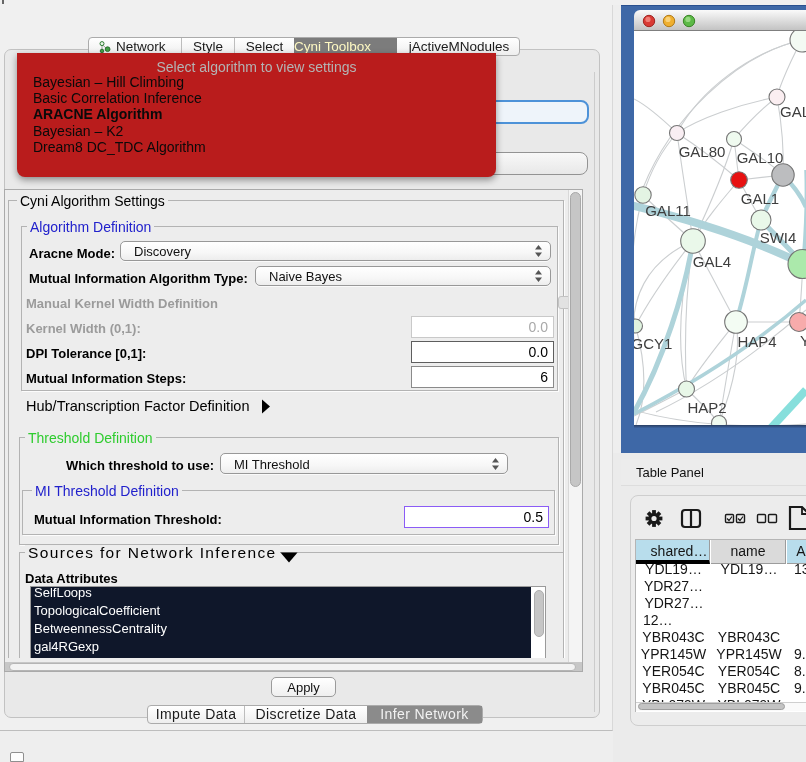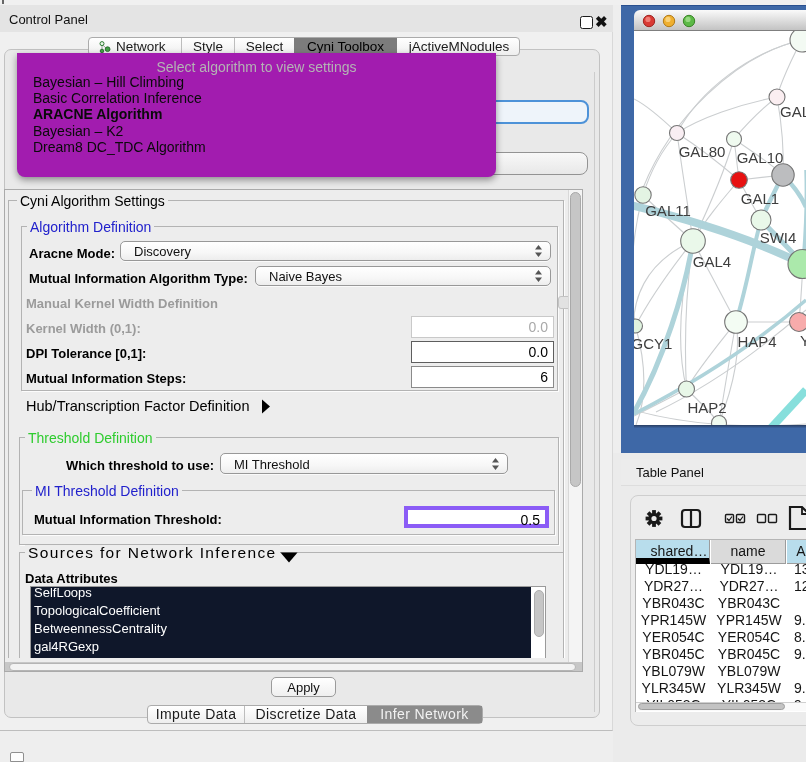--- a/index.html
+++ b/index.html
@@ -19,45 +19,40 @@
   .glbl { color:#9b9b9b; }
 </style>
 </head>
 <body>
 
 <div class="abs" style="left:0;top:0;width:806px;height:5px;background:#f0f0f0;"></div>
 <div class="abs" style="left:2px;top:0;width:2px;height:4px;background:#666;"></div>
 
 <div class="abs" id="cp" style="left:0;top:5px;width:613px;height:726px;background:#f0f0f0;border-bottom:1px solid #bdbdbd;border-right:1px solid #d8d8d8;">
 
-  <div class="abs" style="left:0;top:0;width:613px;height:27px;background:#e4e4e4;">
-    <div class="abs" style="left:9px;top:7px;font-size:13px;color:#111;">Control Panel</div>
-    <div class="abs" style="left:580px;top:11px;width:13px;height:13px;border:1.6px solid #1c1c1c;border-radius:2.5px;background:#fff;"></div>
-    <div class="abs" style="left:595px;top:8px;font-size:15px;font-weight:bold;color:#111;">✖</div>
-  </div>
 
   <div class="abs" style="left:4px;top:44px;width:596px;height:669px;background:#e9e9e9;border:1px solid #c2c2c2;border-radius:7px;"></div>
   <div class="abs" style="left:594px;top:67px;width:1px;height:640px;background:#cccccc;"></div>
 
   <div class="abs" id="toptabs" style="left:88px;top:32px;width:432px;height:19px;border:1px solid #ababab;border-radius:4px;
        background:linear-gradient(#ffffff,#eeeeee);font-size:13.5px;color:#1a1a1a;">
     <div class="abs" style="left:0;top:0;width:92px;height:17px;line-height:17px;">
       <svg class="abs" style="left:10px;top:3px;" width="12" height="12" viewBox="0 0 12 12">
         <path d="M3.2 3.5 L8 8 M3 3.5 L3 9.5" stroke="#9aa59a" stroke-width="1"></path>
         <circle cx="3" cy="2.6" r="2" fill="#e8f5e8" stroke="#2e7d32" stroke-width="1"></circle>
         <circle cx="8.6" cy="8.2" r="2.4" fill="#43a047" stroke="#1b5e20" stroke-width="0.8"></circle>
         <circle cx="3" cy="10" r="1.8" fill="#43a047" stroke="#1b5e20" stroke-width="0.8"></circle>
       </svg>
       <span style="position:absolute;left:27px;">Network</span>
     </div>
     <div class="abs" style="left:92px;top:0;width:1px;height:17px;background:#bdbdbd;"></div>
     <div class="abs" style="left:93px;top:0;width:52px;height:17px;line-height:17px;text-align:center;">Style</div>
     <div class="abs" style="left:145px;top:0;width:1px;height:17px;background:#bdbdbd;"></div>
     <div class="abs" style="left:146px;top:0;width:59px;height:17px;line-height:17px;text-align:center;">Select</div>
-    <div class="abs" style="left:205px;top:0;width:103px;height:17px;line-height:17px;text-align:center;background:#7c7c7c;color:#000000;">Cyni Toolbox</div>
+    <div class="abs" style="left:205px;top:0;width:103px;height:17px;line-height:17px;background:#7c7c7c;color:#fef9c3;">Cyni Toolbox</div>
     <div class="abs" style="left:308px;top:0;width:124px;height:17px;line-height:17px;text-align:center;">jActiveMNodules</div>
   </div>
 
   <div class="abs" style="left:150px;top:95px;width:439px;height:24px;border:2px solid #4d92d8;border-radius:8px;background:#eef4fa;"></div>
   <div class="abs" style="left:20px;top:147px;width:568px;height:23px;border:1px solid #939393;border-radius:8px;background:linear-gradient(#f8f8f8,#e8e8e8);"></div>
 
   <div class="abs" id="scrollpane" style="left:4px;top:184px;width:579px;height:483px;border:1px solid #aaaaaa;background:#ededed;">
     <div class="abs" style="left:0;top:0;width:577px;height:468px;overflow:hidden;">
 
       <div class="frame" style="left:3px;top:10px;width:556px;height:470px;"></div>
@@ -107,21 +102,21 @@
           <span class="ctext">MI Threshold</span>
         <svg class="spin" viewBox="0 0 9 12">
             <path d="M4.5 0 L8 4.5 L1 4.5 Z M4.5 12 L8 7.5 L1 7.5 Z" fill="#555"></path>
           </svg>
         </div>
 
       <div class="frame" style="left:17px;top:300px;width:533px;height:45px;"></div>
       <div class="flabel" style="left:27px;top:294px;color:#2121cc;">MI Threshold Definition</div>
 
       <div class="lbl b" style="left:29px;top:322px;">Mutual Information Threshold:</div>
-      <div class="tfield" style="left:399px;top:316px;width:145px;height:22px;border:4px solid #8b5cf6;color:#000;line-height:20px;">0.5</div>
+      <div class="tfield" style="left:399px;top:316px;width:145px;height:22px;border:1px solid #8b5cf6;color:#000;line-height:20px;">0.5</div>
 
       <div class="frame" style="left:14px;top:362px;width:545px;height:118px;"></div>
       <div class="flabel" style="left:20px;top:355px;font-size:15.5px;line-height:15.5px;letter-spacing:1.35px;">Sources for Network Inference</div>
       <svg class="abs" style="left:274px;top:362px;" width="20" height="11" viewBox="0 0 15 9">
           <path d="M0.5 0.5 L14.5 0.5 L7.5 8.5 Z" fill="#000"></path>
         </svg>
 
       <div class="lbl b" style="left:20px;top:381px;">Data Attributes</div>
 
       <div class="abs" style="left:25px;top:396px;width:516px;height:80px;border:1px solid #9a9a9a;background:#fff;">
@@ -144,21 +139,21 @@
        font-size:13px;text-align:center;line-height:19px;color:#111;">Apply</div>
 
   <div class="abs" id="bottabs" style="left:147px;top:700px;width:336px;height:19px;border:1px solid #ababab;border-radius:4px;
        background:linear-gradient(#ffffff,#eeeeee);font-size:14px;letter-spacing:0.4px;color:#1a1a1a;">
     <div class="abs" style="left:0;top:0;width:96px;height:17px;line-height:17px;text-align:center;">Impute Data</div>
     <div class="abs" style="left:96px;top:0;width:1px;height:17px;background:#bdbdbd;"></div>
     <div class="abs" style="left:97px;top:0;width:122px;height:17px;line-height:17px;text-align:center;">Discretize Data</div>
     <div class="abs" style="left:219px;top:0;width:115px;height:17px;line-height:17px;text-align:center;background:#8b8b8b;color:#f2f2f2;">Infer Network</div>
   </div>
 
-  <div class="abs" id="dropdown" style="left:17px;top:48px;width:479px;height:124px;background:#a21caf;border-radius:0 0 8px 8px;
+  <div class="abs" id="dropdown" style="left:17px;top:48px;width:479px;height:124px;background:#b91c1c;border-radius:0 0 8px 8px;
        box-shadow:0 3px 7px rgba(0,0,0,0.4);font-size:14px;color:#0a0a0a;">
     <div style="text-align:center;color:#b4b4b4;padding-top:6px;height:21px;">Select algorithm to view settings</div>
     <div style="padding-left:16px;line-height:16.2px;">
       <div>Bayesian – Hill Climbing</div>
       <div>Basic Correlation Inference</div>
       <div class="b">ARACNE Algorithm</div>
       <div>Bayesian – K2</div>
       <div>Dream8 DC_TDC Algorithm</div>
     </div>
   </div>
@@ -286,32 +281,32 @@
     <path d="M97 23.5 l2 2 l3-4 M108 23.5 l2 2 l3-4" stroke-width="1.2"></path>
     <rect x="127.5" y="19.5" width="8" height="8" rx="1"></rect>
     <rect x="138.5" y="19.5" width="8" height="8" rx="1"></rect>
   </g>
 
   <path d="M160 12 h12 l7 7 v15 h-19 z" fill="none" stroke="#1a1a1a" stroke-width="2.2"></path>
   <path d="M172 12 v7 h7" fill="none" stroke="#1a1a1a" stroke-width="1.8"></path>
 </svg>
 <div class="abs" id="table" style="left:635px;top:539px;width:171px;height:173px;background:#fff;border-left:1px solid #b5b5b5;border-top:1px solid #b5b5b5;overflow:hidden;font-size:14px;color:#151515;">
 
-  <div class="abs" style="left:0;top:0;width:74px;height:24px;background:#b8ddec;border-right:1px solid #9c9c9c;border-bottom:6px solid #000000;text-align:center;text-indent:13px;line-height:23px;">shared…</div>
+  <div class="abs" style="left:0;top:0;width:74px;height:24px;background:#b8ddec;border-right:1px solid #9c9c9c;border-bottom:4px solid #000000;text-align:center;text-indent:13px;line-height:23px;">shared…</div>
   <div class="abs" style="left:75px;top:0;width:75px;height:24px;background:#dadada;border-right:1px solid #9c9c9c;border-bottom:1px solid #9c9c9c;text-align:center;line-height:23px;">name</div>
   <div class="abs" style="left:151px;top:0;width:25px;height:24px;background:#b8ddec;border-bottom:1px solid #9c9c9c;text-align:center;line-height:23px;"> A</div>
 
   <div class="abs" style="left:0;top:24px;width:171px;height:138px;overflow:hidden;line-height:17px;">
       <div style="margin-top:-3px;">
     <div style="display:flex;">
           <span style="flex:none;width:75px;text-align:center;">YDL19…</span>
           <span style="flex:none;width:76px;text-align:center;">YDL19…</span>
           <span style="flex:none;padding-left:7px;">13…</span>
         </div>
-    <div style="display:flex;">
+    <div style="display:flex;flex-direction:column;">
           <span style="flex:none;width:75px;text-align:center;">YDR27…</span>
           <span style="flex:none;width:76px;text-align:center;">YDR27…</span>
           <span style="flex:none;padding-left:7px;">12…</span>
         </div>
     <div style="display:flex;">
           <span style="flex:none;width:75px;text-align:center;">YBR043C</span>
           <span style="flex:none;width:76px;text-align:center;">YBR043C</span>
           <span></span>
         </div>
     <div style="display:flex;">

